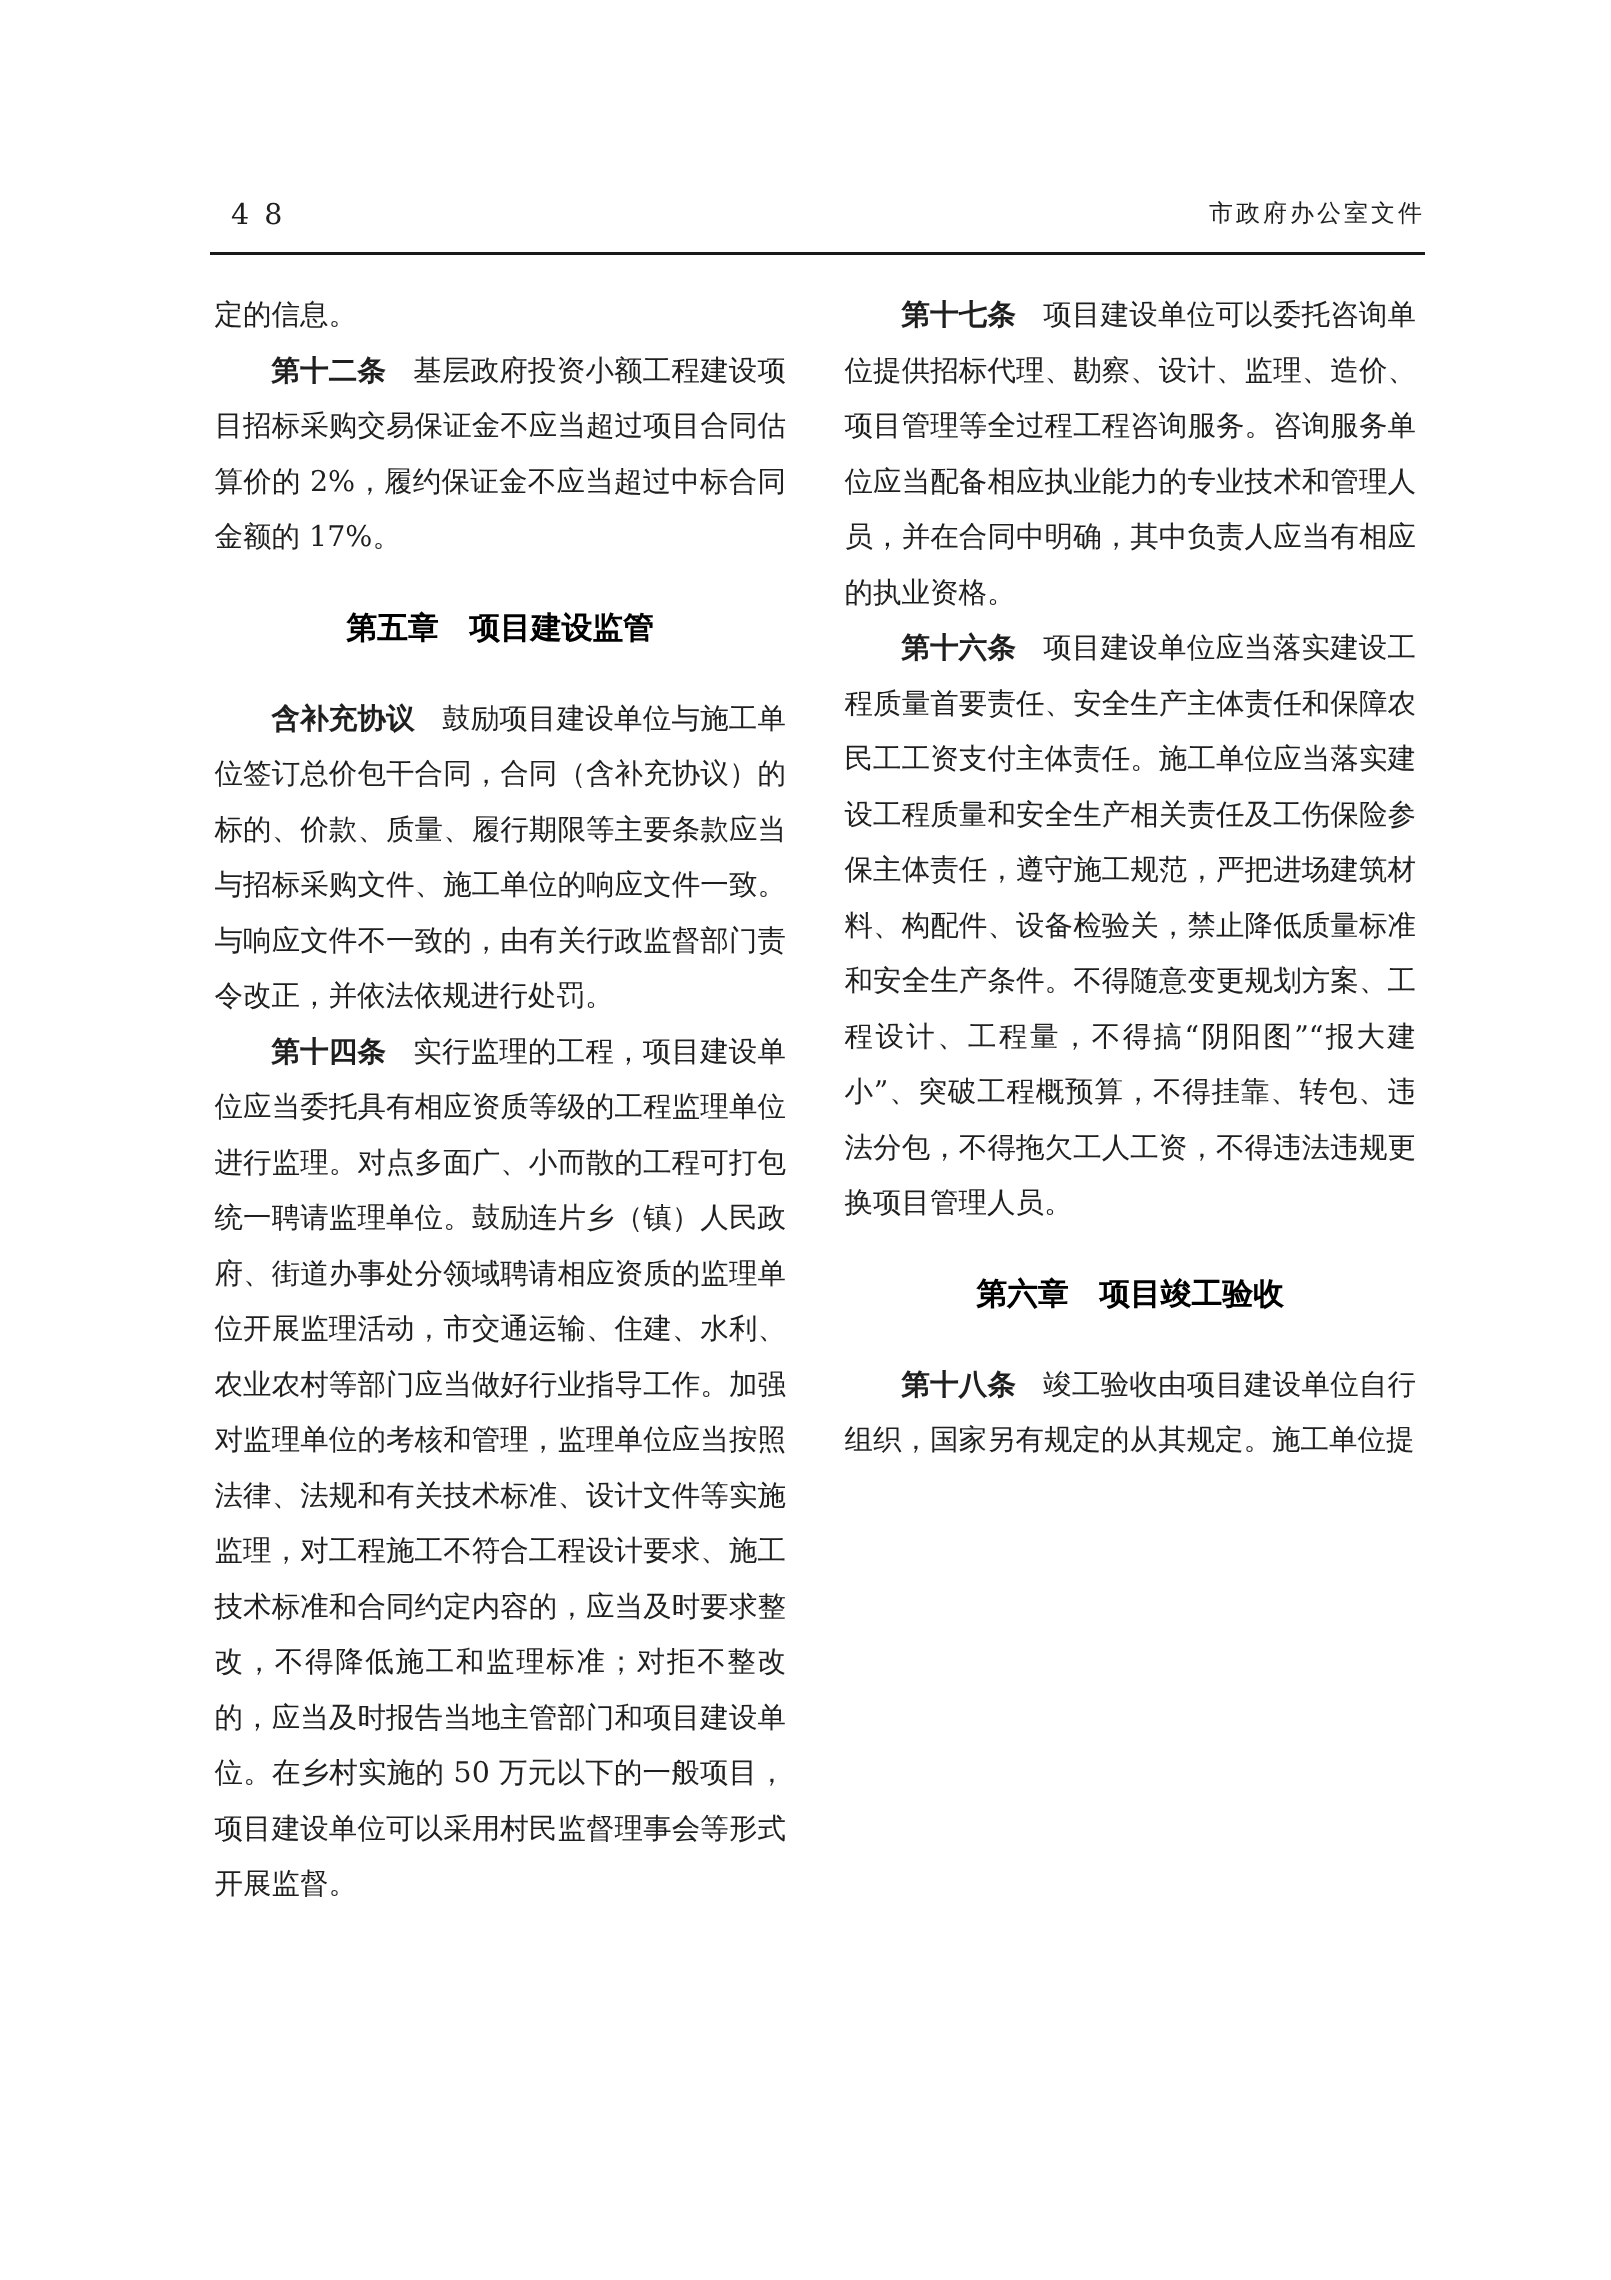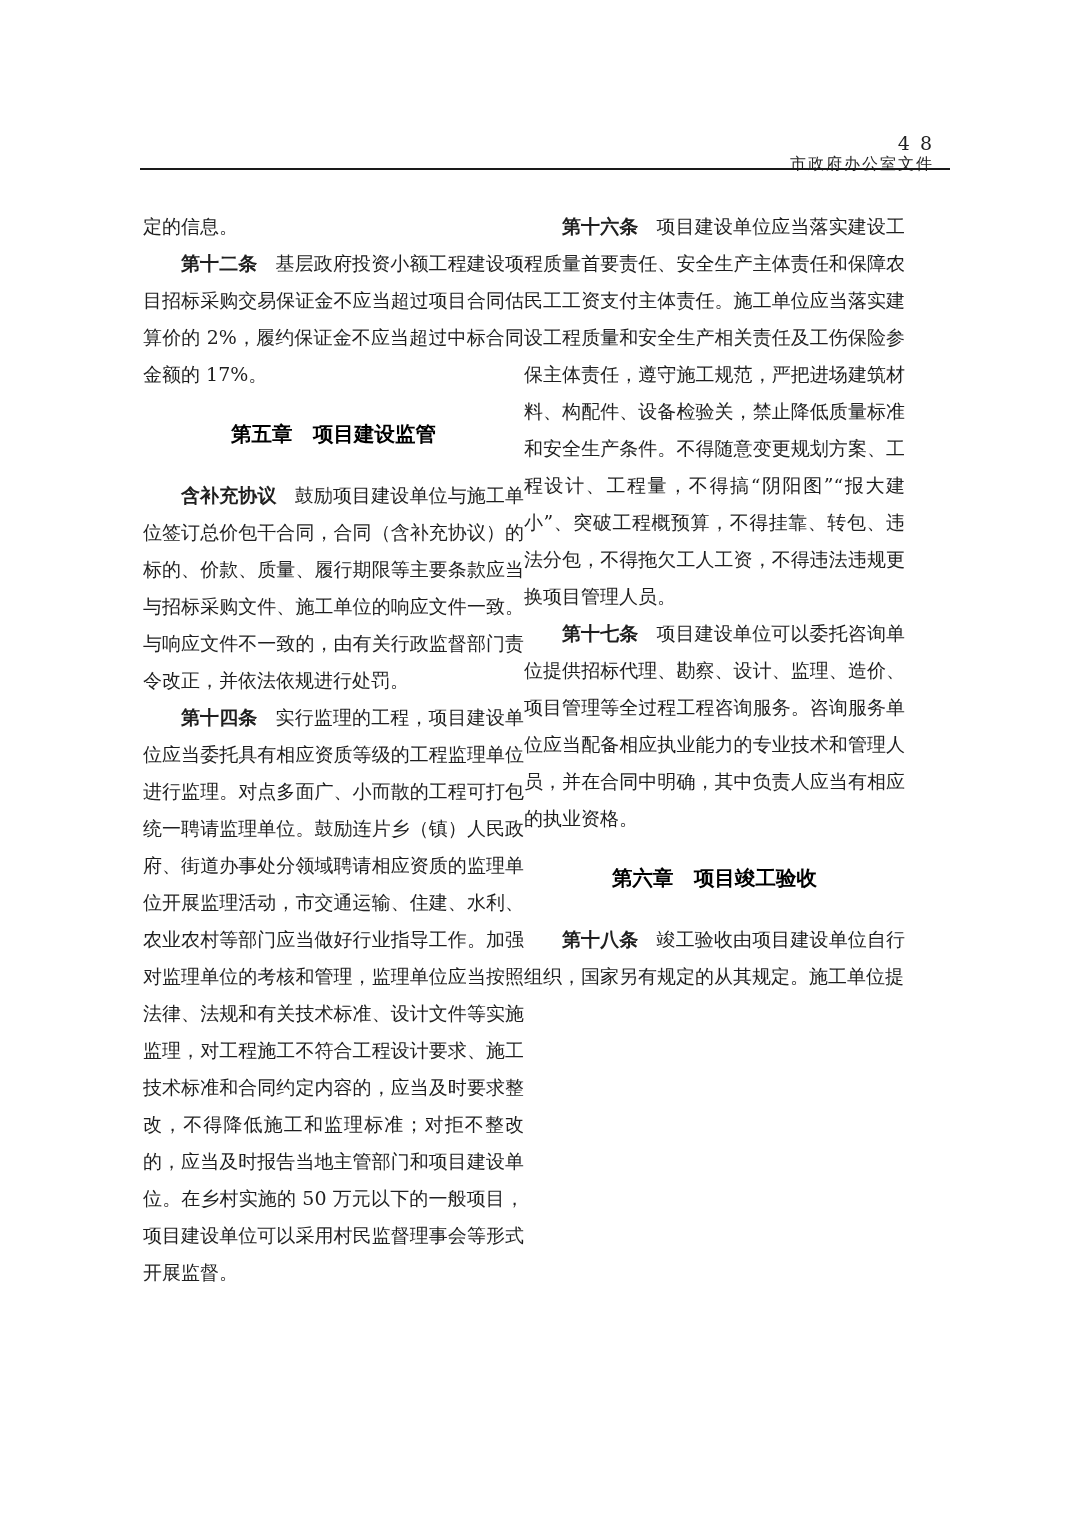--- a/index.html
+++ b/index.html
@@ -8,53 +8,51 @@
     width: 1074px;
     height: 1520px;
     margin: 0 auto;
     background: #ffffff;
     font-family: "DejaVu Serif", "Liberation Serif", serif;
     color: #1f1f1f;
     overflow: hidden;
   }
   .page-header {
     position: absolute;
-    left: 124px;
+    left: 140px;
     width: 810px;
     top: 132px;
     height: 34px;
     display: flex;
     justify-content: space-between;
-    align-items: flex-end;
-    flex-direction: column;
   }
   .page-number {
     font-size: 19px;
     letter-spacing: 2px;
     padding-left: 14px;
   }
   .doc-label {
     font-size: 16px;
     letter-spacing: 2px;
   }
   .header-rule {
     position: absolute;
     left: 140px;
     width: 810px;
     top: 168px;
     height: 0;
     border-top: 2.5px solid #1a1a1a;
   }
   .columns {
     position: absolute;
-    top: 208px;
+    top: 192px;
     left: 143px;
     width: 801px;
     display: flex;
-    justify-content: flex-start;
+    justify-content: space-between;
   }
   .col {
     width: 381px;
     font-size: 19px;
     line-height: 37px;
     text-align: justify;
   }
   .para {
     margin: 0;
     text-indent: 2em;
@@ -97,23 +95,23 @@
       <h2 class="chapter">第五章　项目建设监管</h2>
 
       <p class="para"><span class="art">含补充协议</span><span>鼓励项目建设单位与施工单位签订总价包干合同，合同（含补充协议）的标的、价款、质量、履行期限等主要条款应当与招标采购文件、施工单位的响应文件一致。与响应文件不一致的，由有关行政监督部门责令改正，并依法依规进行处罚。</span></p>
 
       <p class="para"><span class="art">第十四条</span><span>实行监理的工程，项目建设单位应当委托具有相应资质等级的工程监理单位进行监理。对点多面广、小而散的工程可打包统一聘请监理单位。鼓励连片乡（镇）人民政府、街道办事处分领域聘请相应资质的监理单位开展监理活动，市交通运输、住建、水利、农业农村等部门应当做好行业指导工作。加强对监理单位的考核和管理，监理单位应当按照法律、法规和有关技术标准、设计文件等实施监理，对工程施工不符合工程设计要求、施工技术标准和合同约定内容的，应当及时要求整改，不得降低施工和监理标准；对拒不整改的，应当及时报告当地主管部门和项目建设单位。在乡村实施的 50 万元以下的一般项目，项目建设单位可以采用村民监督理事会等形式开展监督。</span></p>
 
     </section>
 
     <section class="col">
 
+      <p class="para"><span class="art">第十七条</span><span>项目建设单位可以委托咨询单位提供招标代理、勘察、设计、监理、造价、项目管理等全过程工程咨询服务。咨询服务单位应当配备相应执业能力的专业技术和管理人员，并在合同中明确，其中负责人应当有相应的执业资格。</span></p>
+
       <p class="para"><span class="art">第十六条</span><span>项目建设单位应当落实建设工程质量首要责任、安全生产主体责任和保障农民工工资支付主体责任。施工单位应当落实建设工程质量和安全生产相关责任及工伤保险参保主体责任，遵守施工规范，严把进场建筑材料、构配件、设备检验关，禁止降低质量标准和安全生产条件。不得随意变更规划方案、工程设计、工程量，不得搞“阴阳图”“报大建小”、突破工程概预算，不得挂靠、转包、违法分包，不得拖欠工人工资，不得违法违规更换项目管理人员。</span></p>
-
-      <p class="para"><span class="art">第十七条</span><span>项目建设单位可以委托咨询单位提供招标代理、勘察、设计、监理、造价、项目管理等全过程工程咨询服务。咨询服务单位应当配备相应执业能力的专业技术和管理人员，并在合同中明确，其中负责人应当有相应的执业资格。</span></p>
 
       <h2 class="chapter">第六章　项目竣工验收</h2>
 
       <p class="para"><span class="art">第十八条</span><span>竣工验收由项目建设单位自行组织，国家另有规定的从其规定。施工单位提</span></p>
     </section>
 
   </div>
 </div>
 
 </body></html>

